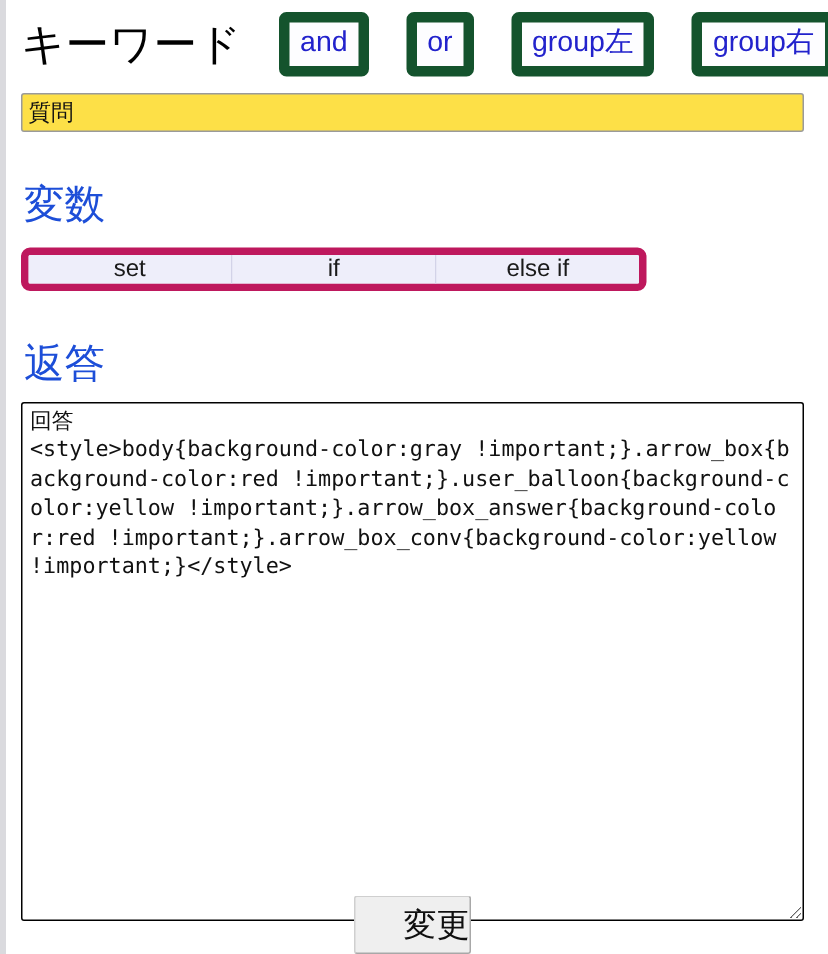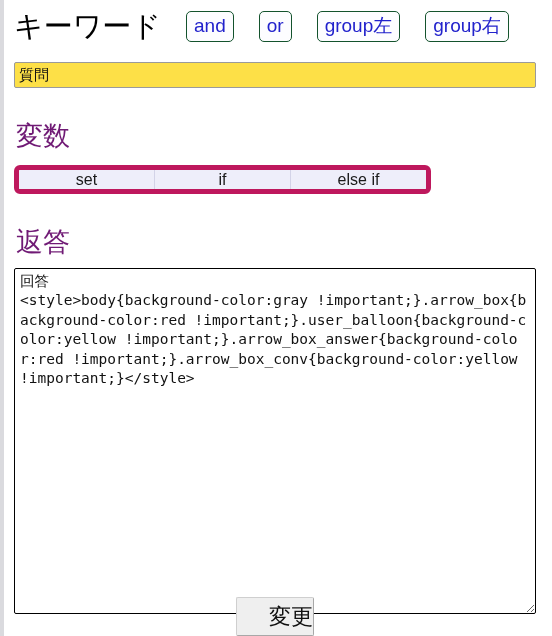--- a/index.html
+++ b/index.html
@@ -51,21 +51,21 @@
     font-weight: 400;
     letter-spacing: 0px;
     white-space: nowrap;
   }
   .kw-btn {
     font-family: "Liberation Sans", sans-serif;
     font-size: 19px;
     line-height: 22px;
     color: #2222cc;
     background: #fdfdff;
-    border: 1px solid #14532d;
+    border: 7px solid #14532d;
     border-radius: 5px;
     padding: 3px 7px 4px 7px;
     margin-left: 9px;
     white-space: nowrap;
     cursor: pointer;
   }
 
   
   .q-input {
     position: absolute;
@@ -84,21 +84,21 @@
     padding: 2px 4px;
     outline: none;
   }
 
   
   .section-heading {
     position: absolute;
     left: 16px;
     font-size: 27px;
     line-height: 34px;
-    color: #701a75;
+    color: #1d4ed8;
     font-weight: 400;
     white-space: nowrap;
   }
   .h-hensu  { top: 119px; }
   .h-hentou { top: 225px; }
 
   
   .var-group {
     position: absolute;
     left: 14px;

